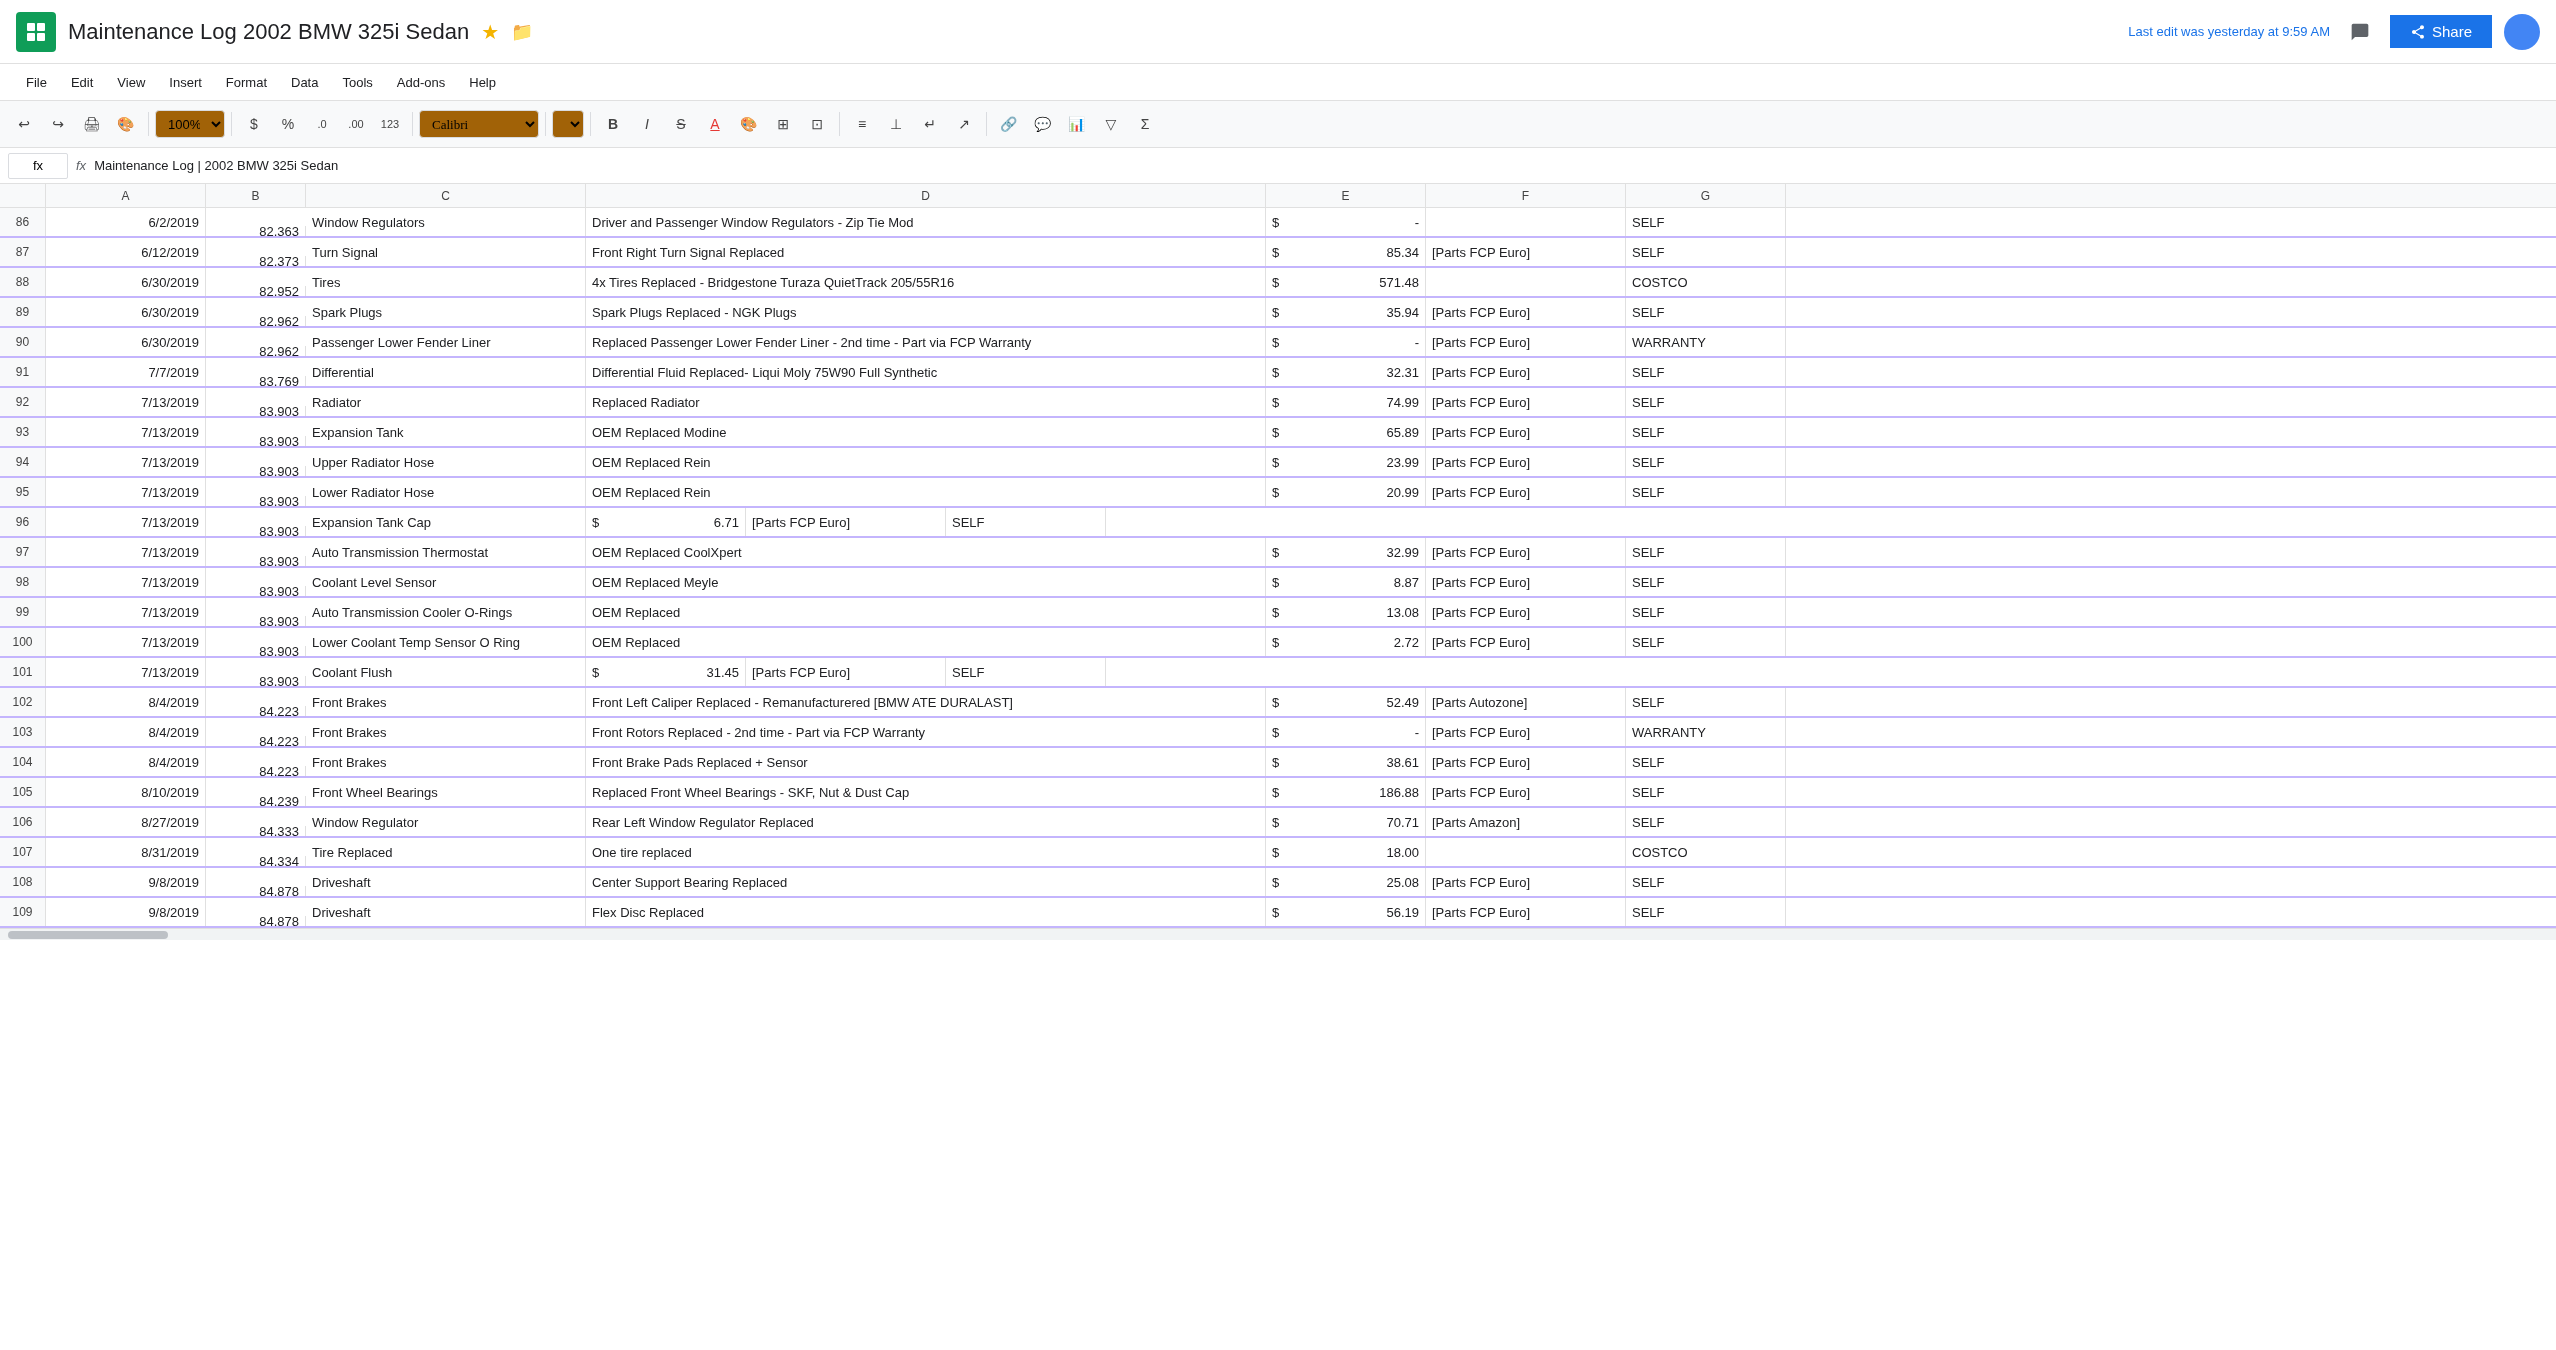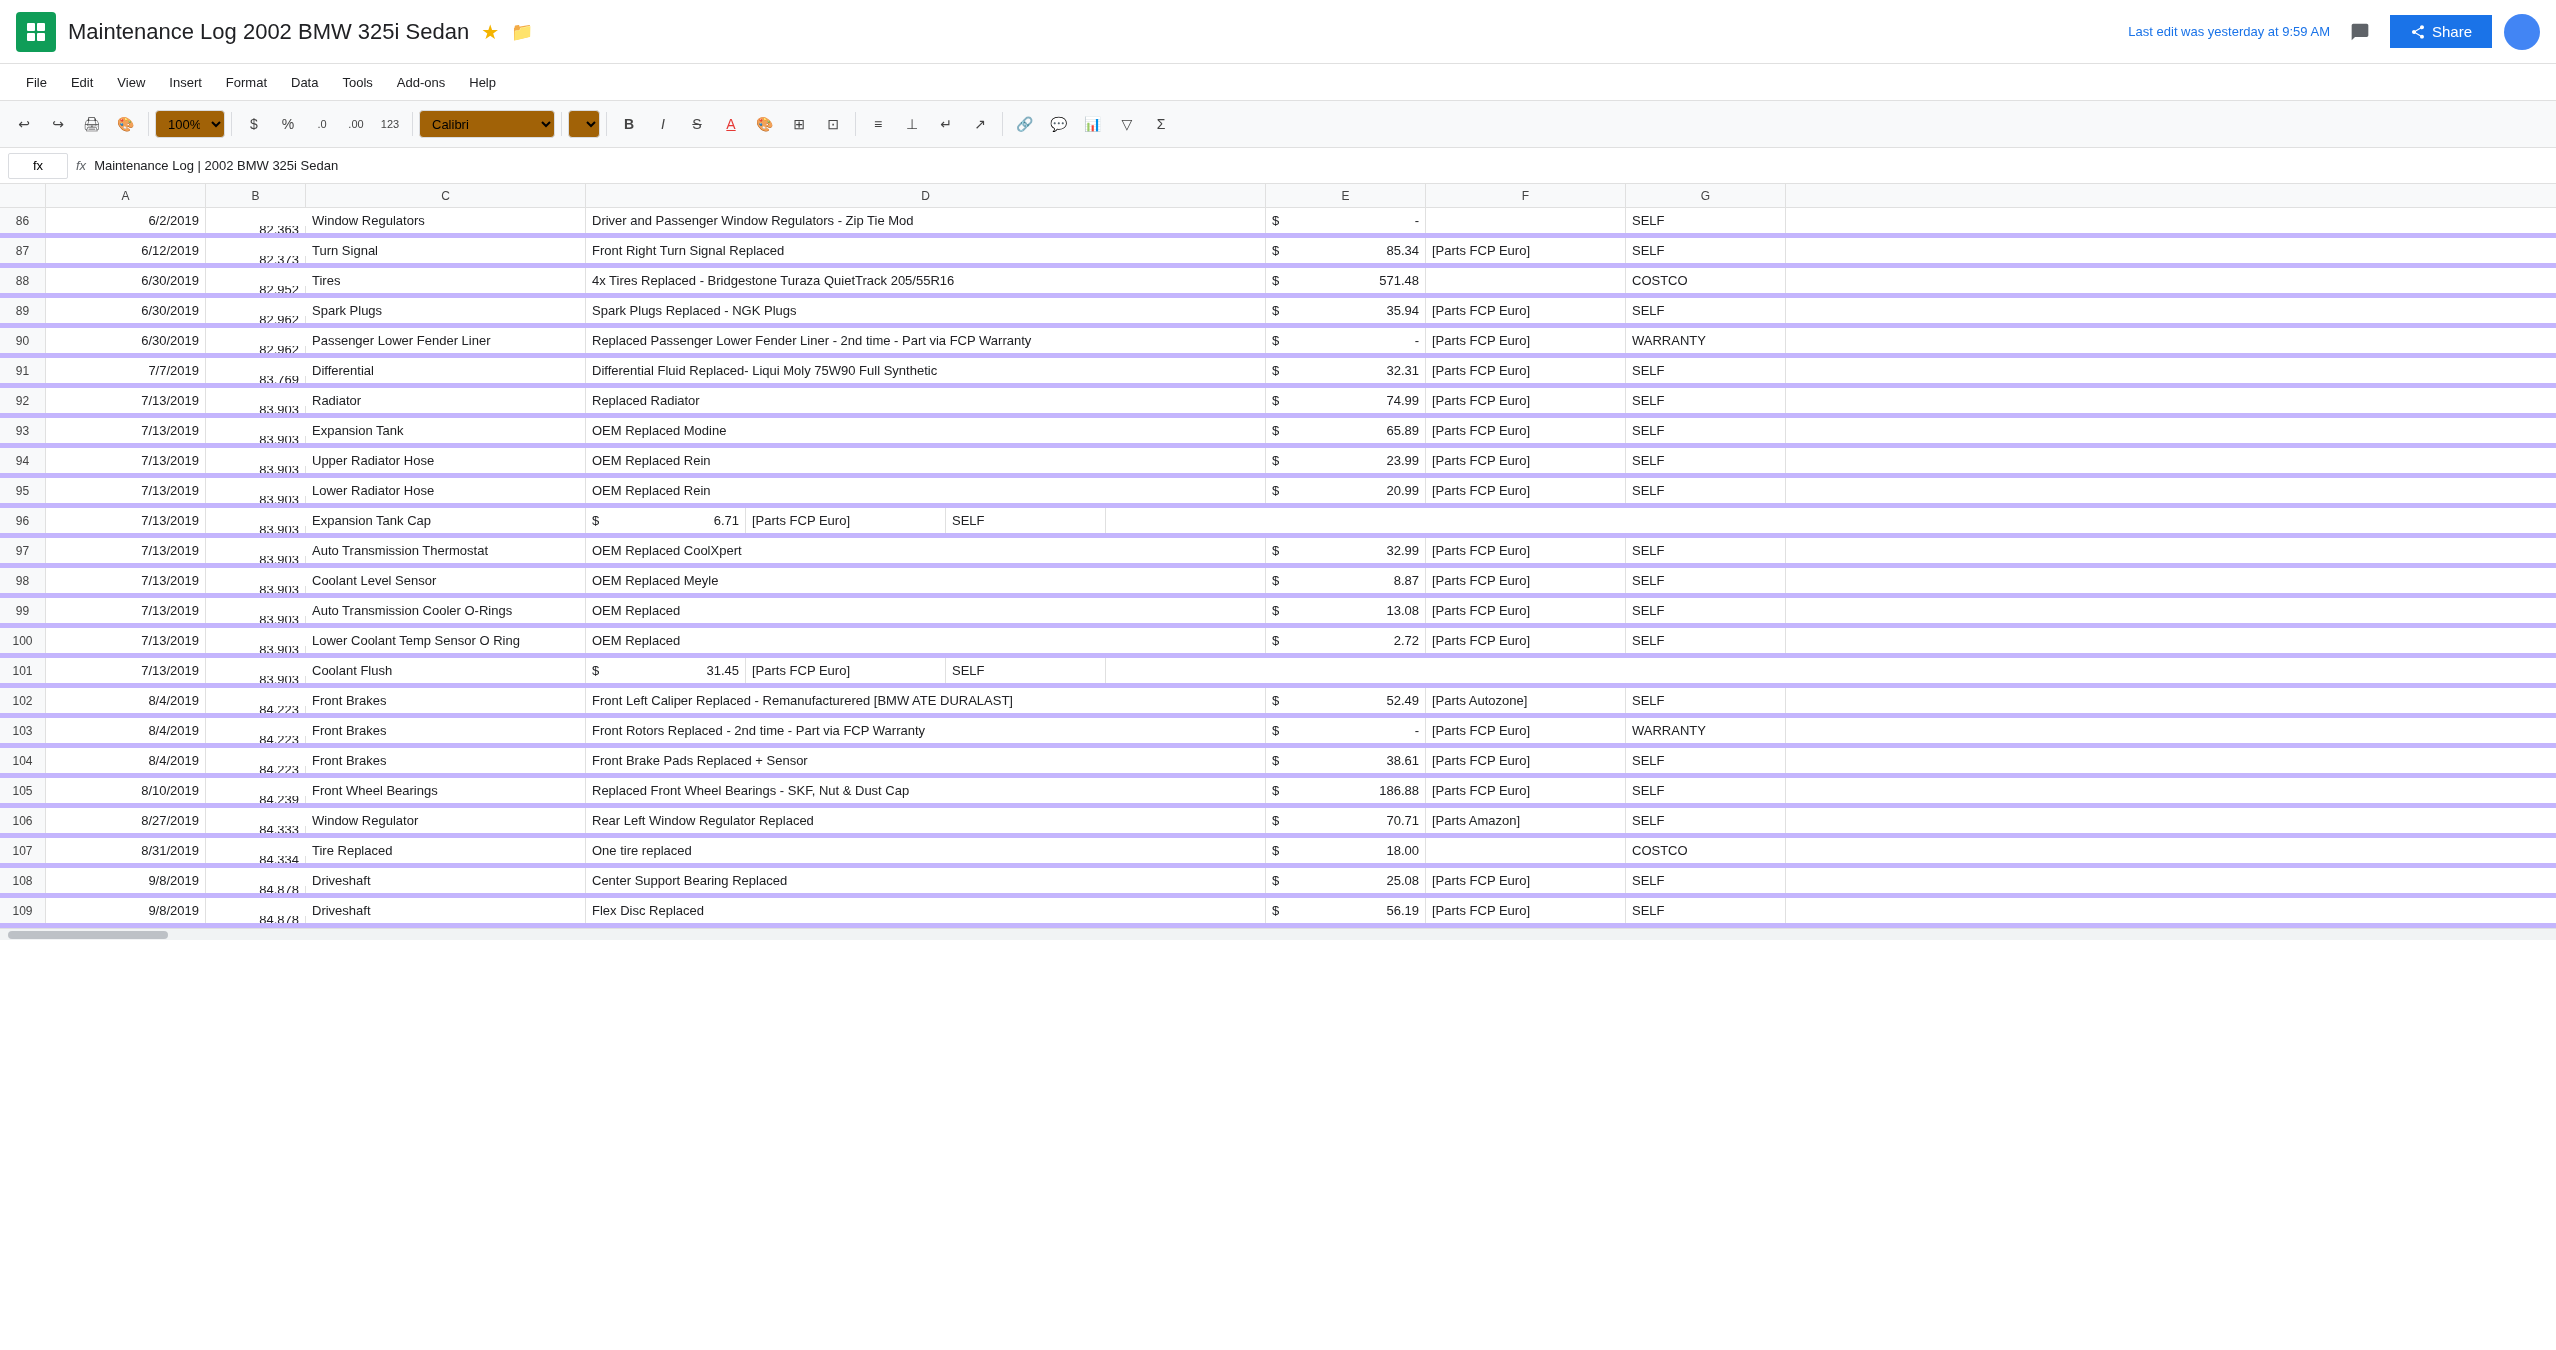--- a/index.html
+++ b/index.html
@@ -75,21 +75,21 @@
     }
     .col-A { width: 160px; min-width: 160px; }
     .col-B { width: 100px; min-width: 100px; }
     .col-C { width: 280px; min-width: 280px; }
     .col-D { width: 680px; min-width: 680px; }
     .col-E { width: 160px; min-width: 160px; }
     .col-F { width: 200px; min-width: 200px; }
     .col-G { width: 160px; min-width: 160px; }
 
     
-    .data-row { display: flex; height: 30px; border-bottom: 5px solid #c4b5fd; }
+    .data-row { display: flex; height: 30px; border-bottom: 2px solid #c4b5fd; }
     .row-num {
       width: 46px; min-width: 46px; display: flex; align-items: center; justify-content: center;
       font-size: 12px; color: #444; background: #f8f9fa; border-right: 1px solid #e0e0e0;
     }
     .cell {
       display: flex; align-items: center; padding: 0 6px;
       font-size: 13px; color: #202124; border-right: 1px solid #e0e0e0;
       overflow: hidden; white-space: nowrap;
     }
     .cell-A { width: 160px; min-width: 160px; justify-content: flex-end; }
@@ -156,21 +156,21 @@
   <select class="tb-select" style="width:70px;">
     <option>100%</option>
   </select>
   <div class="tb-divider"></div>
   <button class="tb-btn">$</button>
   <button class="tb-btn">%</button>
   <button class="tb-btn" style="font-size:11px;">.0</button>
   <button class="tb-btn" style="font-size:11px;">.00</button>
   <button class="tb-btn" style="font-size:11px;">123</button>
   <div class="tb-divider"></div>
-  <select class="tb-select" style="width:136px;">
+  <select class="tb-select" style="width:120px;font-family:Liberation Serif, serif;">
     <option>Calibri</option>
   </select>
   <div class="tb-divider"></div>
   <select class="tb-select" style="width:32px;">
     <option>11</option>
   </select>
   <div class="tb-divider"></div>
   <button class="tb-btn" style="font-weight:bold;">B</button>
   <button class="tb-btn" style="font-style:italic;">I</button>
   <button class="tb-btn" style="text-decoration:line-through;">S</button>

